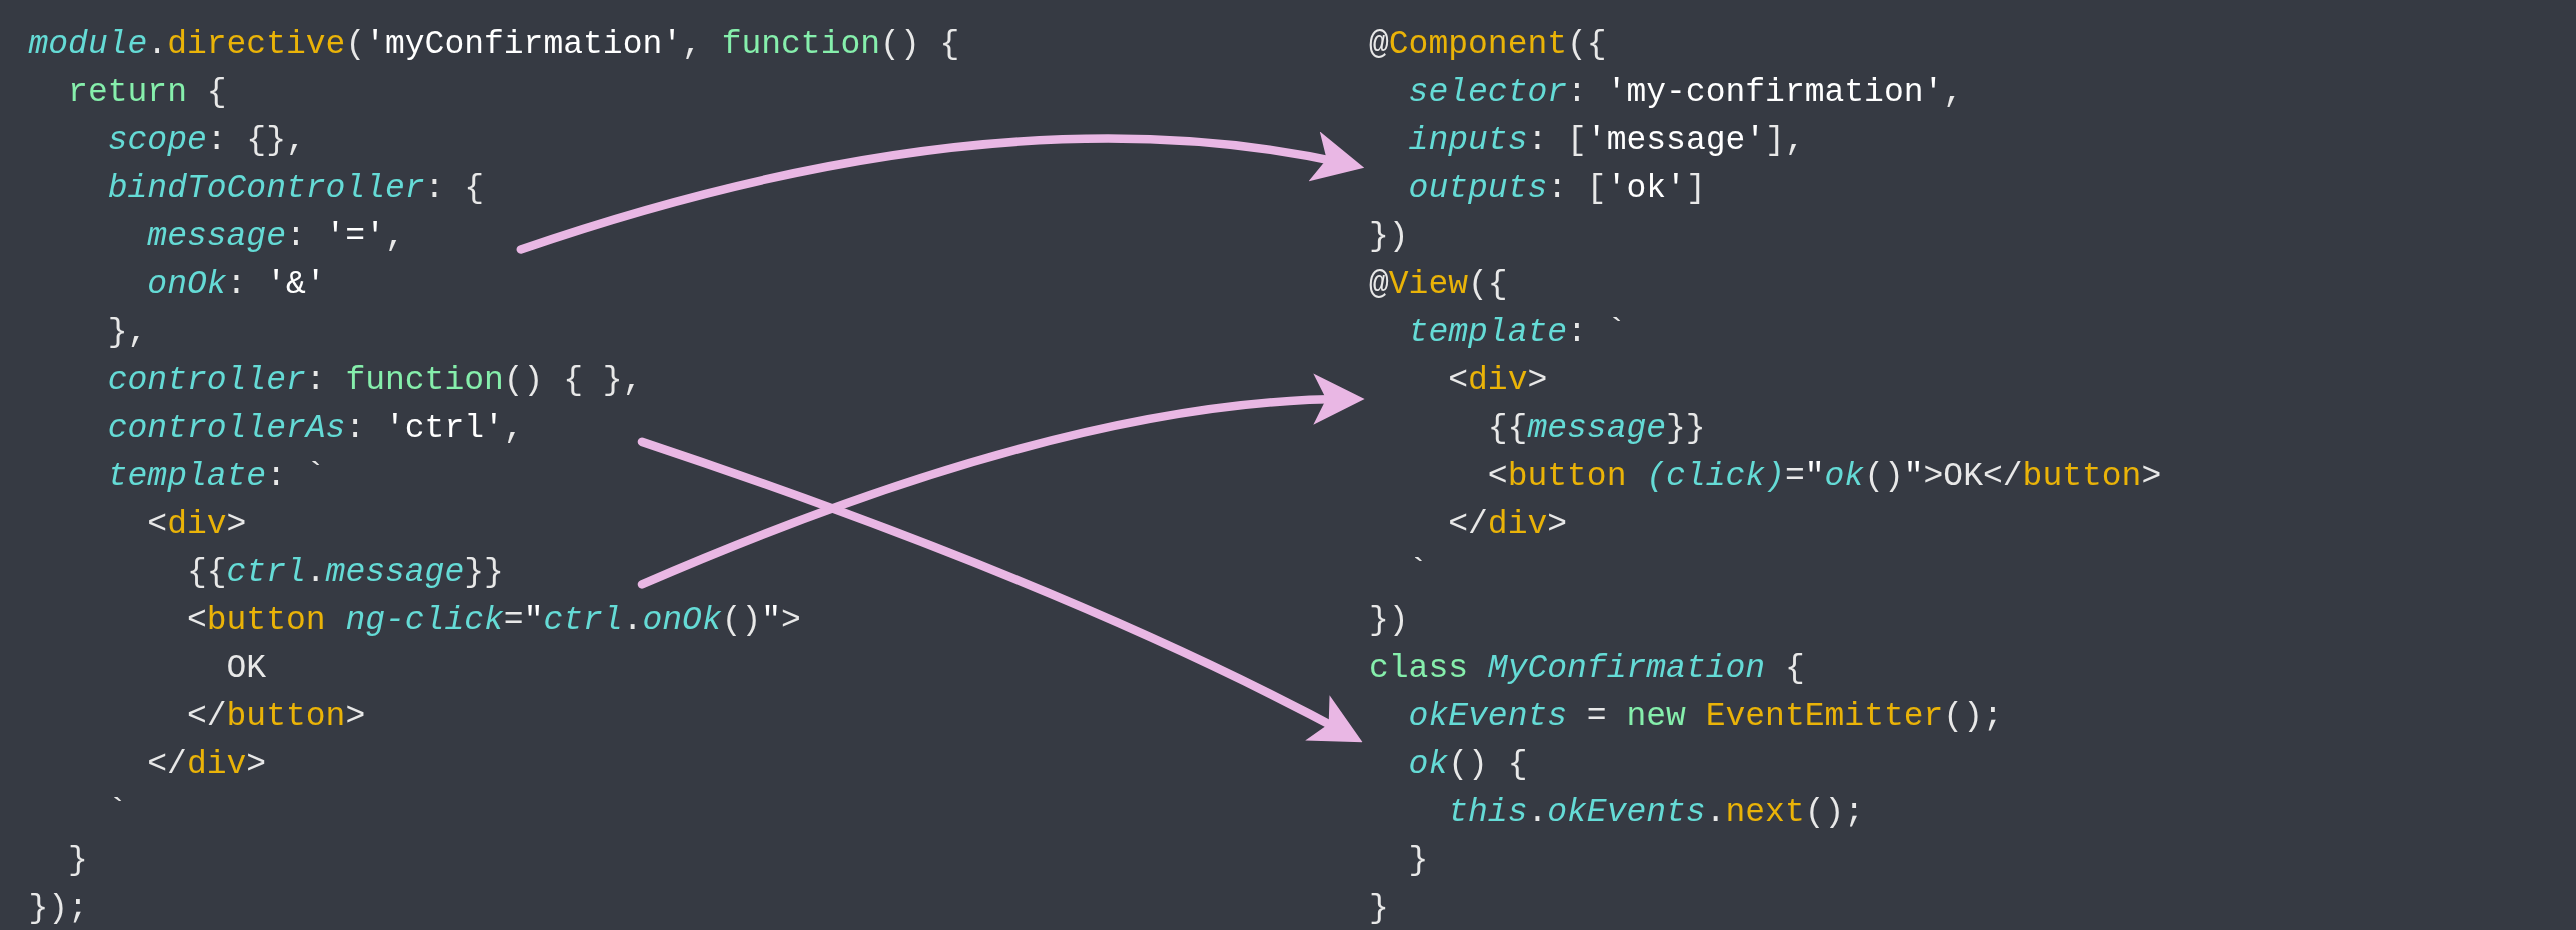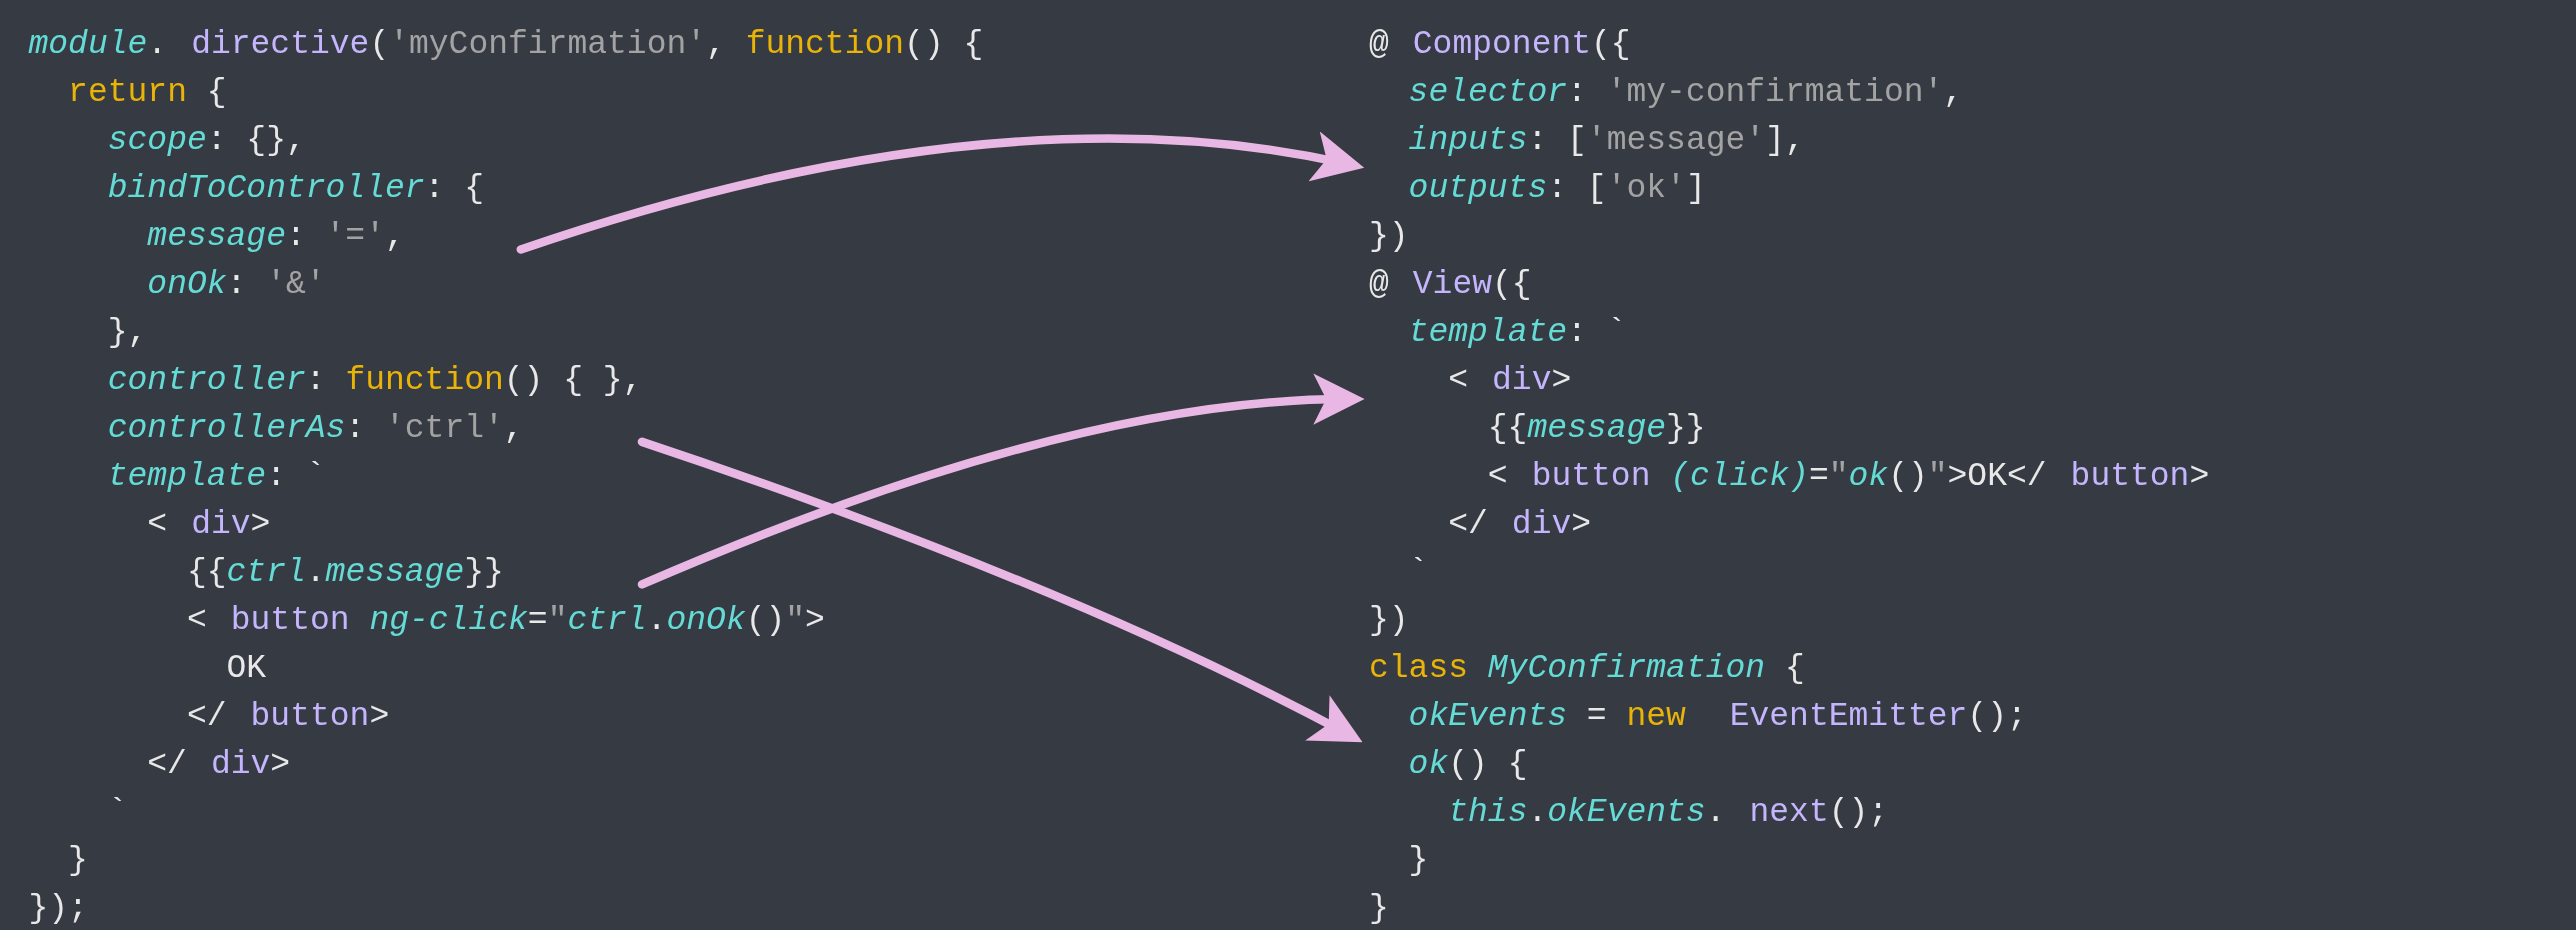--- a/index.html
+++ b/index.html
@@ -22,23 +22,23 @@
   }
   .codeblock {
     position: absolute;
   }
   .left  { left: 28.5px;  top: 21.4px; }
   .right { left: 1369px; top: 21.4px; }
 
   
   .c-white  { color: #E8E8E8; }   
   .c-cyan   { color: #65DBD6; font-style: italic; }   
-  .c-pink   { color: #c4b5fd; margin-left: 24px; }   
-  .c-green  { color: #a3a3a3; }   
-  .c-yellow { color: #eab308; }   
+  .c-pink   { color: #eab308; }   
+  .c-green  { color: #ffffff; }   
+  .c-yellow { color: #86efac; }   
 
   svg.arrows {
     position: absolute;
     left: 0; top: 0;
     width: 2576px;
     height: 930px;
     pointer-events: none;
   }
 </style>
 </head>

